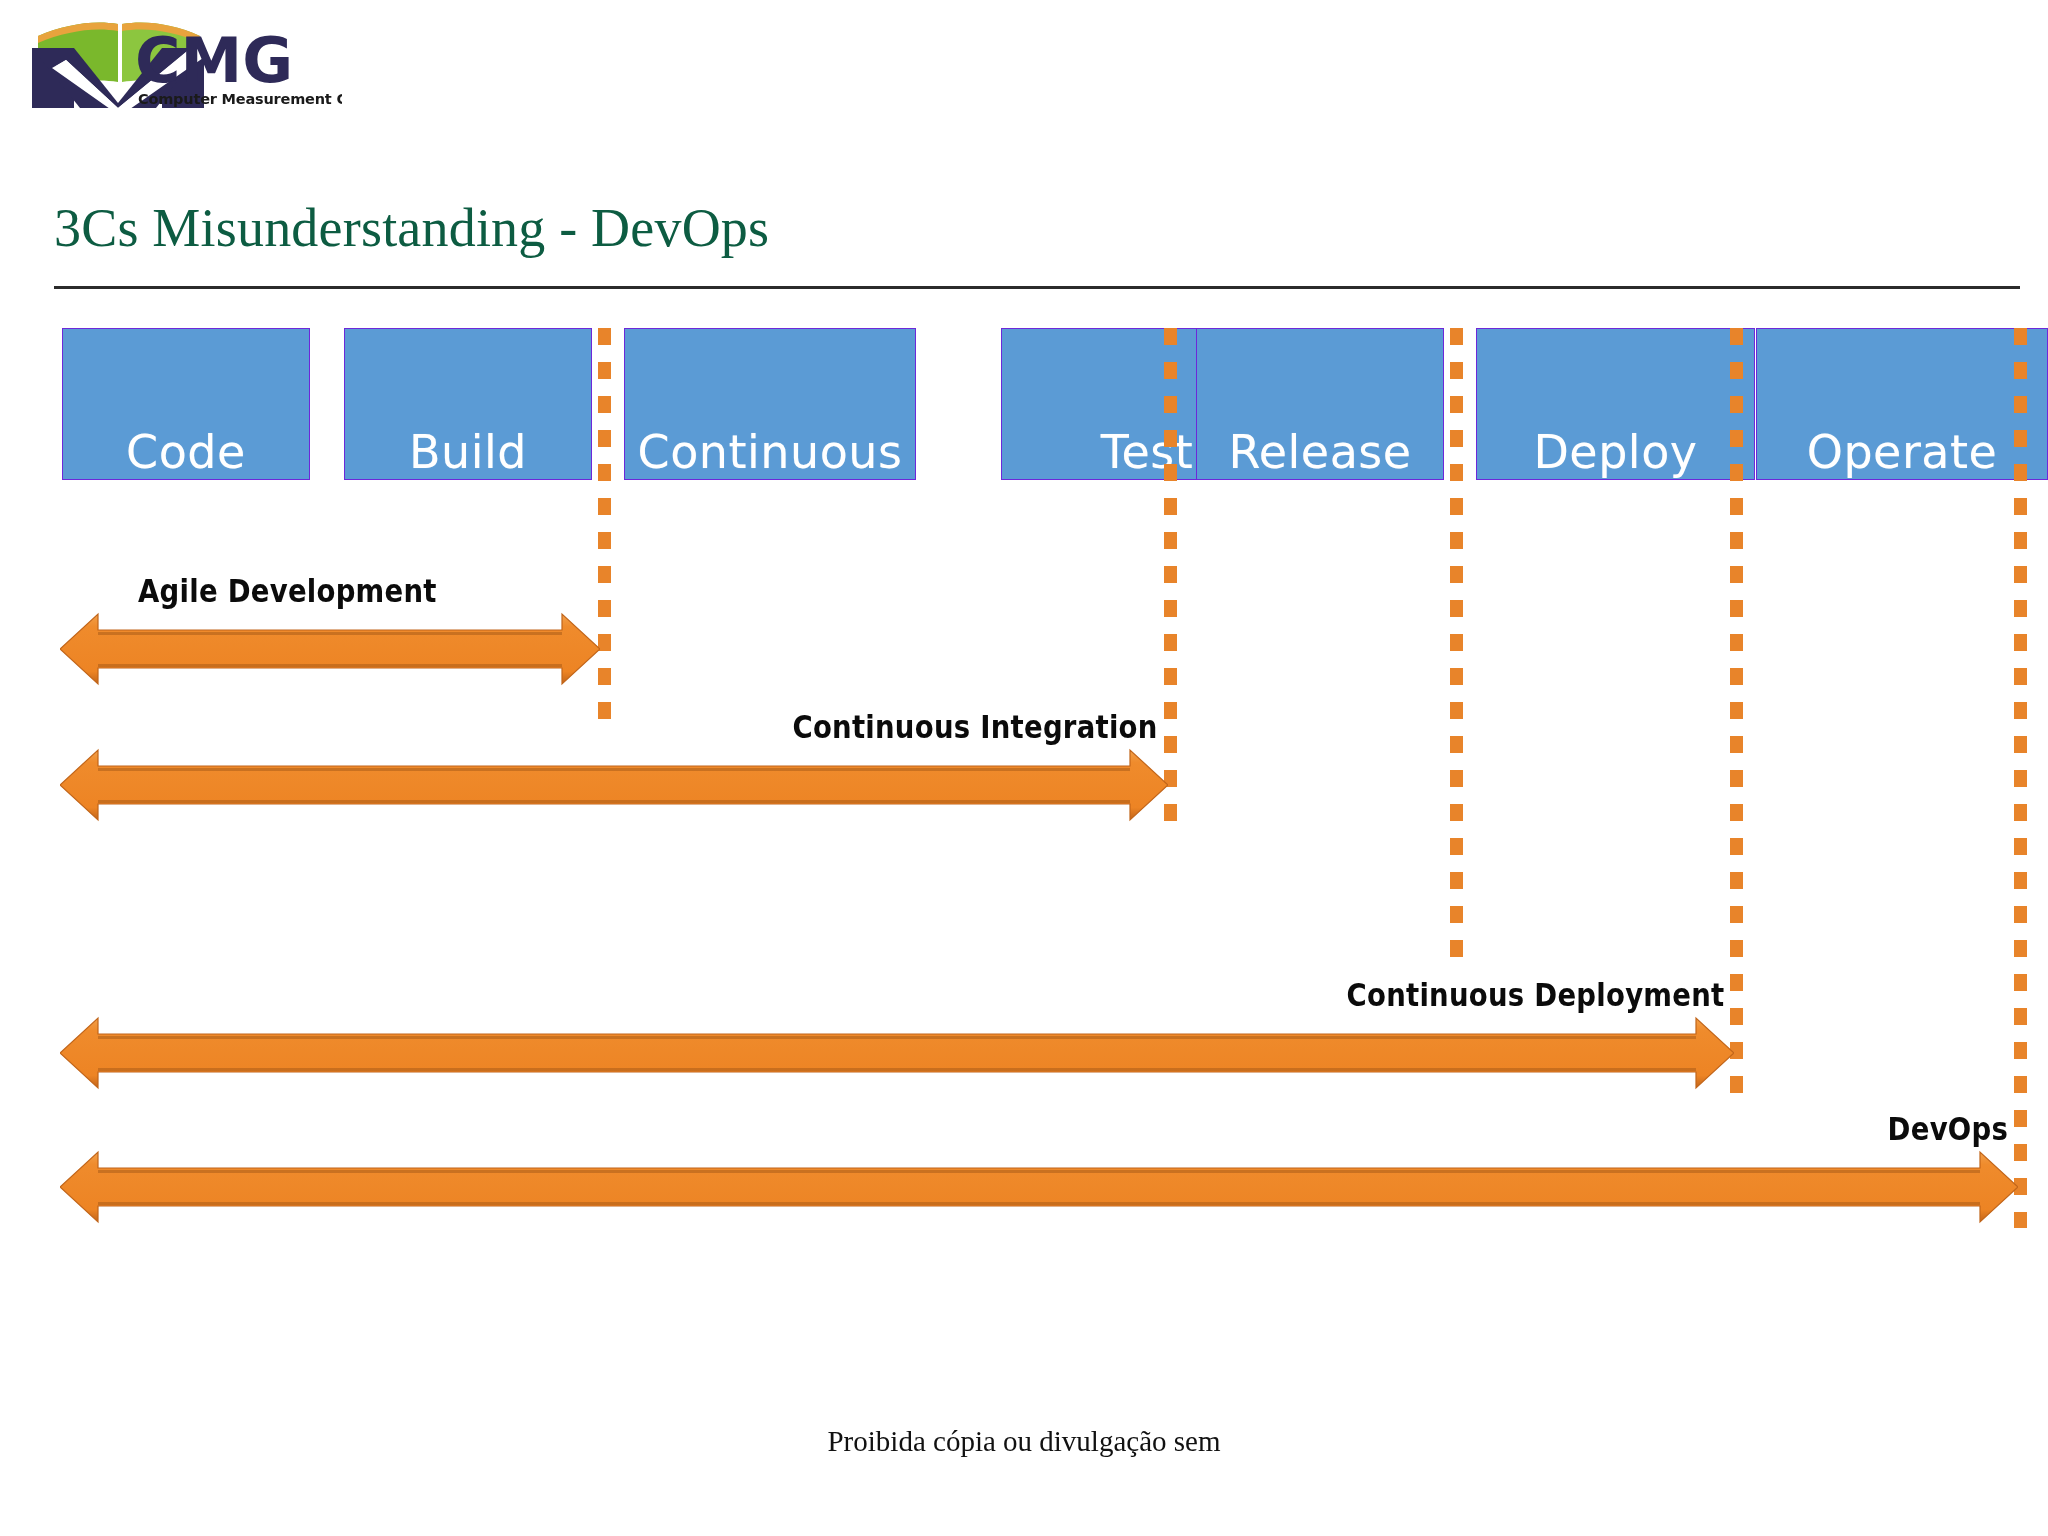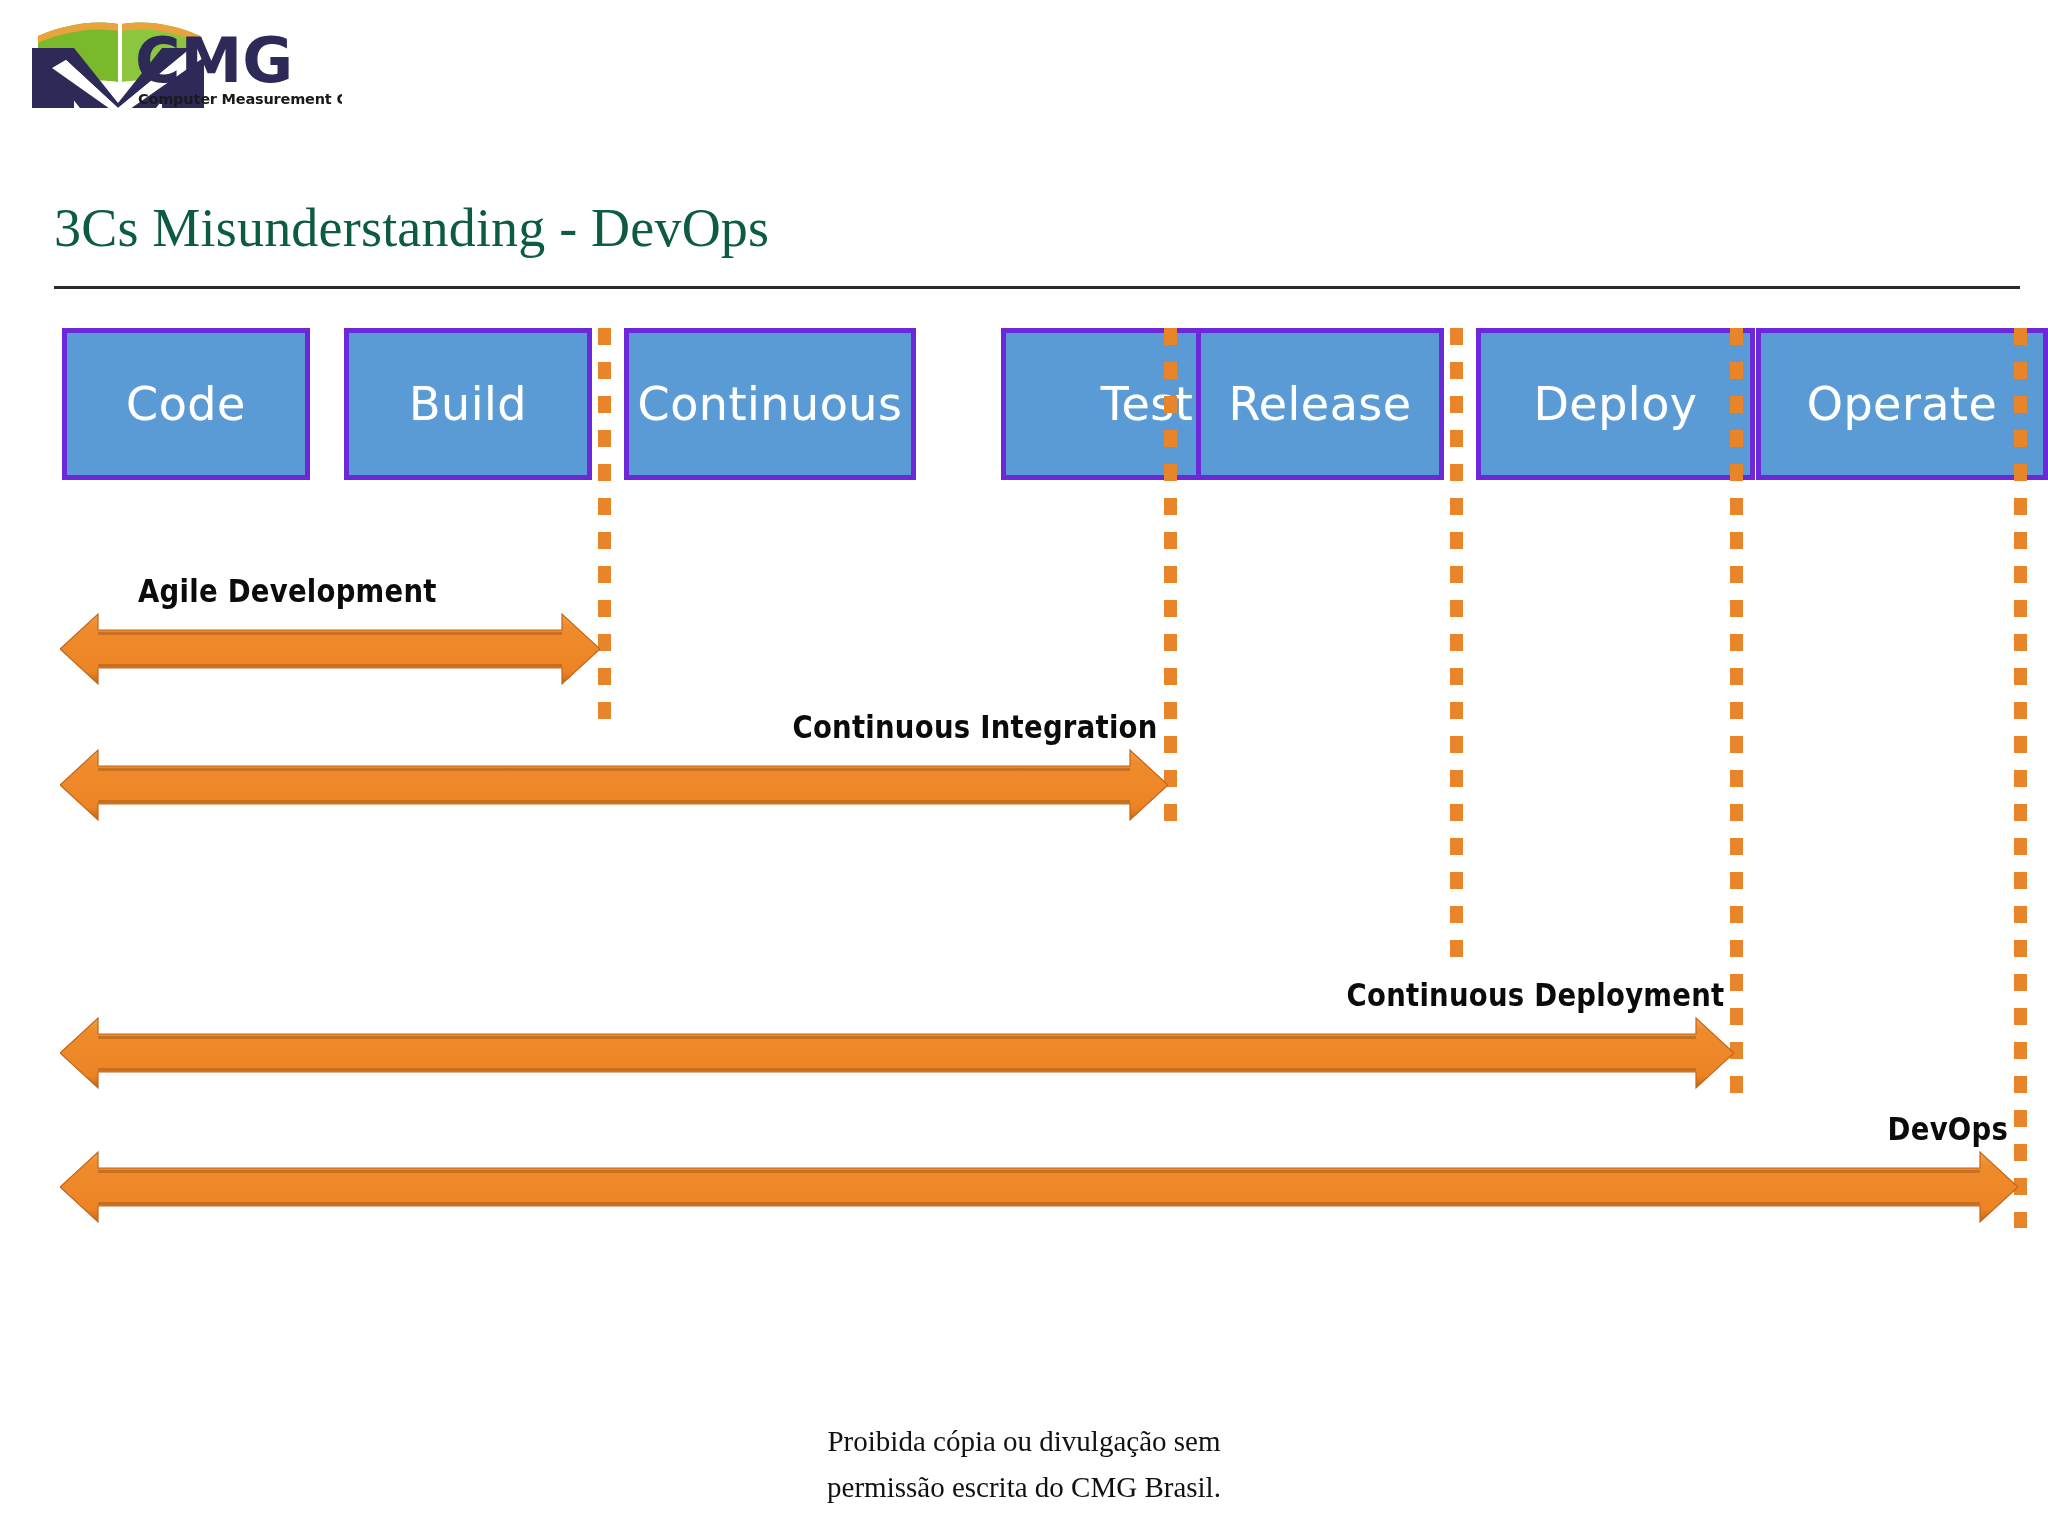--- a/index.html
+++ b/index.html
@@ -56,24 +56,24 @@
     width: 2048px;
     height: 1536px;
   }
 
   
   .stage-box {
     position: absolute;
     top: 328px;
     height: 152px;
     background: #5b9bd5;
-    border: 5px solid #6d28d9;
+    border: 1px solid #6d28d9;
     box-sizing: border-box;
     display: flex;
-    align-items: center;
+    align-items: flex-end;
     justify-content: center;
   }
   .stage-label {
     color: #ffffff;
     font-family: "DejaVu Sans", "Liberation Sans", sans-serif;
     font-size: 46px;
     font-weight: 400;
     letter-spacing: 0.5px;
     white-space: nowrap;
     text-shadow: 0 0 1px rgba(255,255,255,.35);
@@ -250,14 +250,13 @@
       <path d="M0 37 L 38 2 L 38 18 L 1920 18 L 1920 2 L 1958 37 L 1920 72 L 1920 56 L 38 56 L 38 72 Z" fill="url(#ag5)" stroke="#c1651a" stroke-width="1.2"></path>
       <path d="M38 20 L 1920 20 L 1920 23 L 38 23 Z" fill="#9c5214" opacity="0.45"></path>
       <path d="M38 52 L 1920 52 L 1920 55 L 38 55 Z" fill="#9c5214" opacity="0.45"></path>
     </svg>
   </div>
 
 </div>
 
 <div id="footer">
   <div>Proibida cópia ou divulgação sem</div>
-  <div>permissão escrita do CMG Brasil.</div>
 </div>
 
 </body></html>

